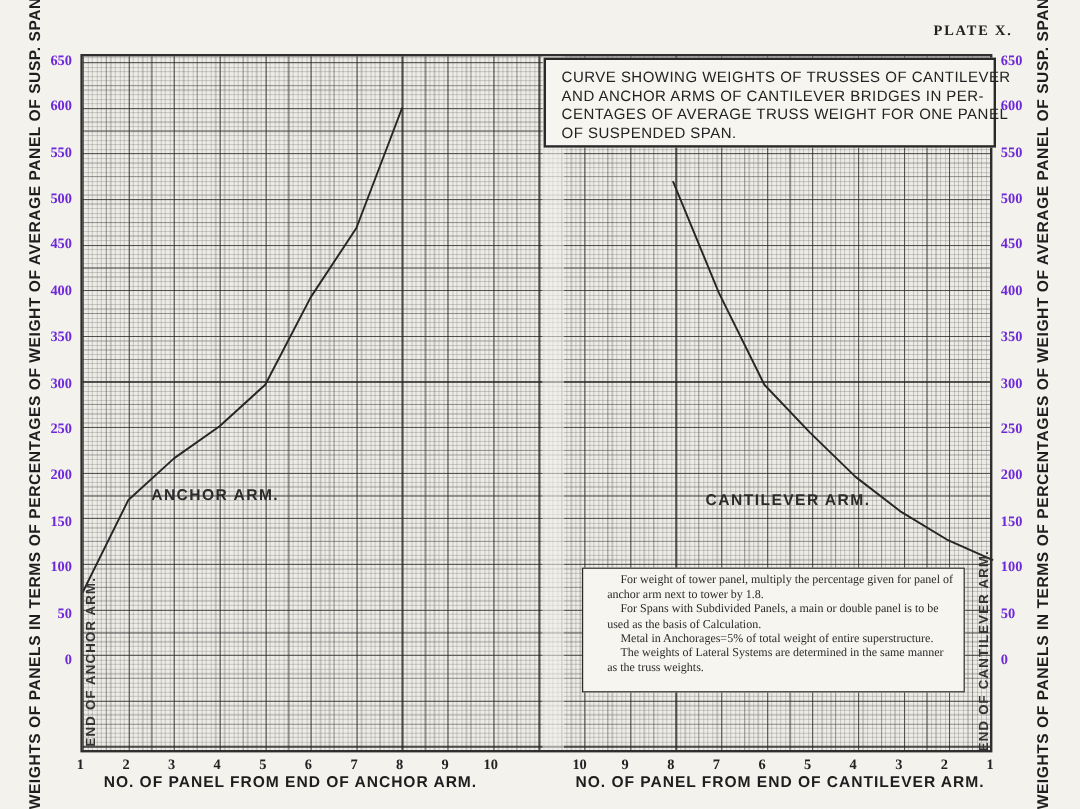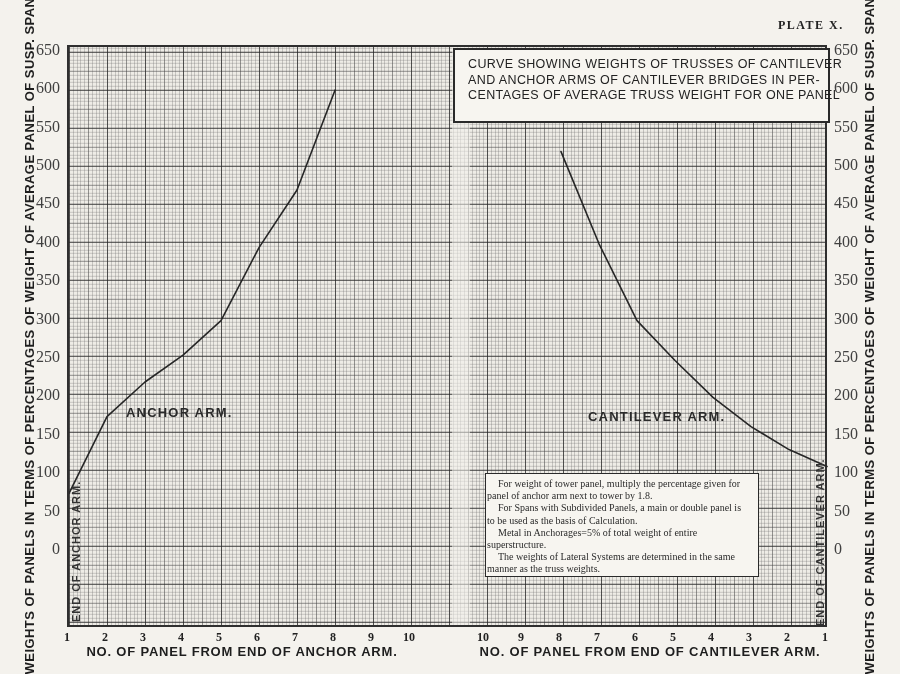--- a/index.html
+++ b/index.html
@@ -36,32 +36,32 @@
   
   .title-box{
     position:absolute;left:453px;top:48px;width:377px;height:75px;
     box-sizing:border-box;background:#f7f5f0;border:2px solid #2a2a2a;
     padding:7px 12px 0 13px;
     font-weight:normal;font-size:12.5px;line-height:15.5px;letter-spacing:0.4px;
     color:#222;
   }
   .title-box .tline{display:block;white-space:nowrap;}
   .note-box{
-    position:absolute;left:485px;top:473px;width:274px;height:104px;
+    position:absolute;left:485px;top:473px;width:319px;height:104px;
     box-sizing:border-box;background:#f7f5f0;border:1.5px solid #2a2a2a;
-    padding:4px 7px 0 1px;
+    padding:4px 7px 0 20px;
     font-family:"Liberation Serif", serif;
     font-size:10px;line-height:12.2px;color:#2a2a2a;
   }
   .note-box p{margin:0;text-indent:11px;}
 
   
   .ytick{
     position:absolute;font-family:"Liberation Serif", serif;
-    font-size:16px;font-weight:normal;color:#404040;line-height:14px;
+    font-size:12px;font-weight:bold;color:#6d28d9;line-height:14px;
   }
   .left-ytick{width:26px;text-align:right;}
   .right-ytick{width:30px;text-align:left;}
   .xtick{
     position:absolute;width:18px;text-align:center;
     font-family:"Liberation Serif", serif;font-size:12px;font-weight:bold;color:#222;
   }
   .x-axis-title{
     position:absolute;top:644px;width:360px;text-align:center;
     font-size:13px;font-weight:bold;letter-spacing:0.8px;color:#1e1e1e;white-space:nowrap;
@@ -108,20 +108,21 @@
     <svg id="curves-svg" viewBox="0 0 760 582" xmlns="http://www.w3.org/2000/svg">
         <path d="M0.0,446.4 L38.0,369.6 L76.0,335.0 L114.0,308.2 L152.0,273.6 L190.0,200.6 L228.0,143.0 L266.0,43.2" class="curve"></path>
         <path d="M492.0,104.6 L530.0,196.8 L568.0,273.6 L606.0,313.5 L644.0,350.4 L682.0,379.6 L720.0,402.6 L758.0,419.5" class="curve"></path>
       </svg>
   </div>
 
   <div class="title-box">
     <span class="tline">CURVE SHOWING WEIGHTS OF TRUSSES OF CANTILEVER</span>
     <span class="tline">AND ANCHOR ARMS OF CANTILEVER BRIDGES IN PER-</span>
     <span class="tline">CENTAGES OF AVERAGE TRUSS WEIGHT FOR ONE PANEL</span>
+    <span class="tline">OF SUSPENDED SPAN.</span>
   </div>
 
   <div class="note-box">
     <p>For weight of tower panel, multiply the percentage given for panel of anchor arm next to tower by 1.8.</p>
     <p>For Spans with Subdivided Panels, a main or double panel is to be used as the basis of Calculation.</p>
     <p>Metal in Anchorages=5% of total weight of entire superstructure.</p>
     <p>The weights of Lateral Systems are determined in the same manner as the truss weights.</p>
   </div>
 
   <div class="arm-label" id="anchor-arm-label">ANCHOR ARM.</div>

